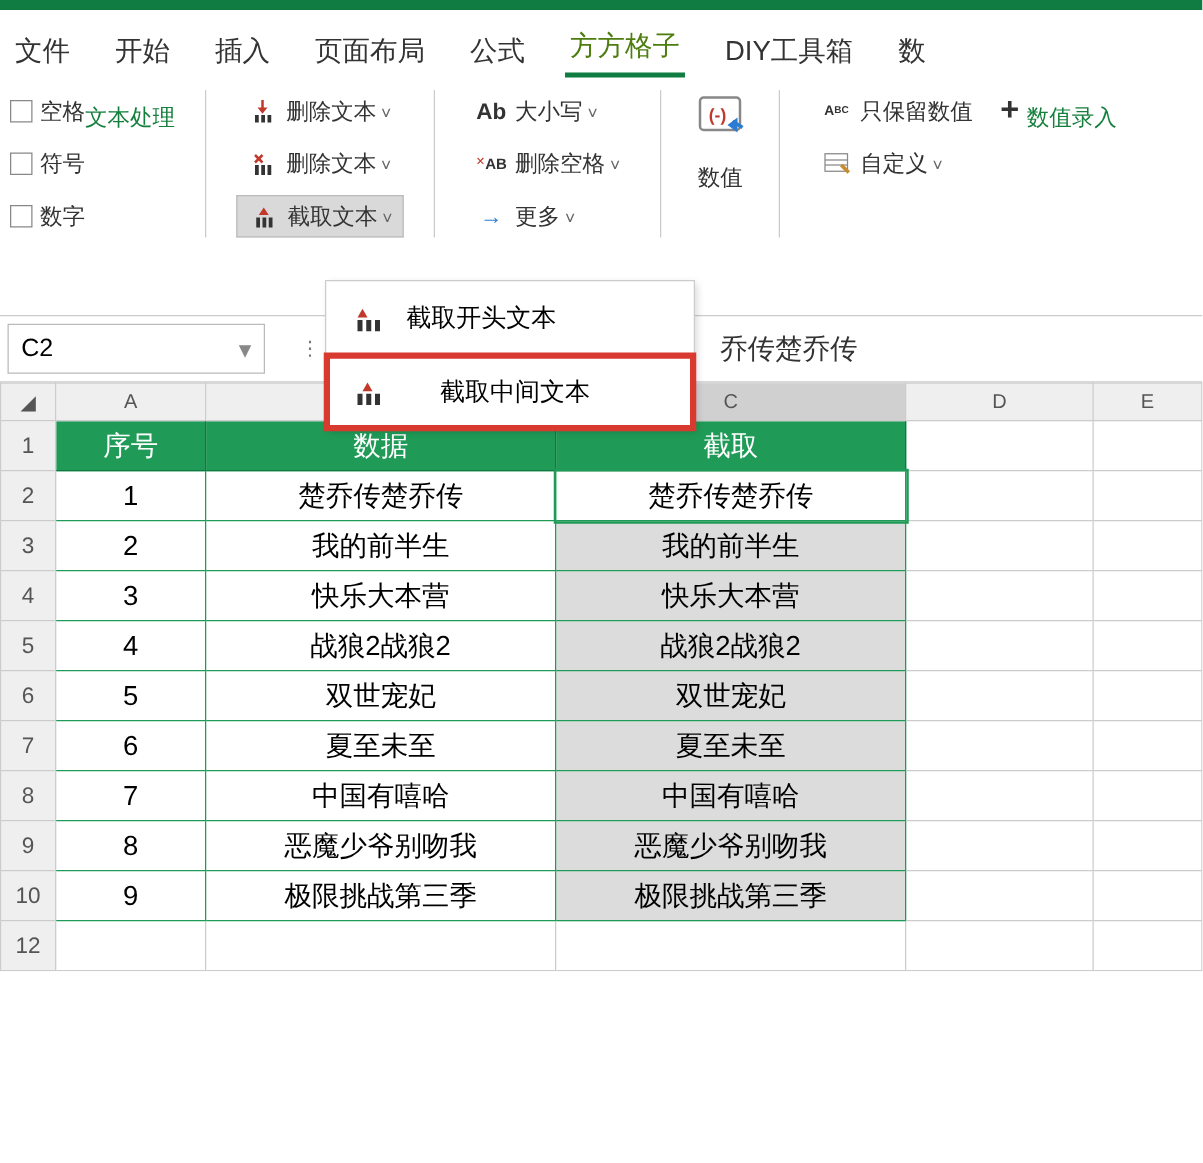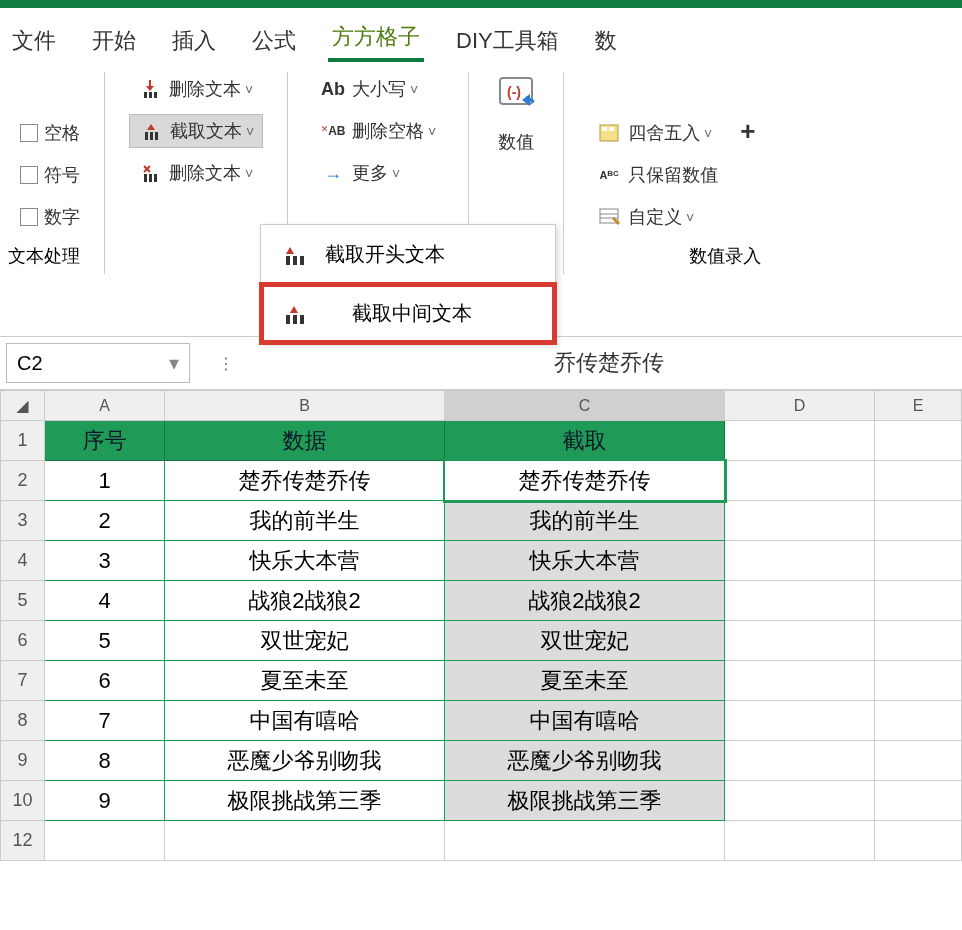--- a/index.html
+++ b/index.html
@@ -2,23 +2,23 @@
 <html><head>
 <meta charset="utf-8">
 <style>
   * { box-sizing: border-box; font-family: "Microsoft YaHei", sans-serif; }
   body { margin: 0; background: #fff; width: 962px; }
   .topbar { height: 8px; background: #107C41; }
   .tabs { display: flex; padding: 8px 8px 4px; gap: 28px; font-size: 22px; color: #333; align-items: flex-end; }
   .tabs > div { padding: 6px 4px; cursor: pointer; }
   .tabs .active { border-bottom: 4px solid #107C41; color: #4d7c0f; font-weight: 500; }
   .ribbon { display: flex; padding: 6px 8px 2px; gap: 24px; font-size: 18px; color: #333; align-items: flex-start; }
-  .group { display: flex; flex-direction: column; align-items: flex-end; margin-top: 44px; }
+  .group { display: flex; flex-direction: row; align-items: flex-start; }
   .group-body { display: flex; gap: 8px; }
-  .group-label { font-size: 18px; color: #000000; margin-top: 10px; padding-bottom: 6px; }
+  .group-label { font-size: 18px; color: #15803d; margin-top: 10px; padding-bottom: 6px; }
   .col { display: flex; flex-direction: column; gap: 8px; }
   .row-item { display: flex; align-items: center; gap: 6px; height: 34px; }
   .sep { width: 1px; background: #ccc; align-self: stretch; }
   .cb { width: 18px; height: 18px; border: 1px solid #888; }
   .cb.star { background:#eaf3ff; display:flex; align-items:center; justify-content:center; color:#0d63d3; font-size:13px; }
   .ic { width: 26px; display:inline-flex; justify-content:center; }
   .caret::after { content: " ˅"; color: #666; font-size: 14px; }
   .ribbon-btn { padding: 4px 8px; }
   .highlight-btn { background: #d9d9d9; border: 1px solid #bbb; }
   .dropdown {
@@ -26,46 +26,47 @@
     left: 260px; top: 224px;
     width: 296px;
     background: #fff;
     border: 1px solid #ccc;
     box-shadow: 2px 2px 6px rgba(0,0,0,0.15);
     z-index: 10;
   }
   .dd-item { display: flex; align-items: center; gap: 18px; padding: 16px 20px; font-size: 20px; cursor: pointer;}
   .dd-item.sel-outline { outline: 5px solid #d93a2f; outline-offset: -3px; gap: 45px; }
   .namebox-row { display: flex; align-items: center; padding: 6px 6px; border-top:1px solid #ccc; border-bottom:1px solid #ccc; margin-top: 60px;}
-  .namebox { width: 184px; height: 40px; border: 1px solid #bbb; display:flex; align-items:center; justify-content:space-between; padding: 0 10px; font-size: 20px;}
+  .namebox { width: 206px; height: 40px; border: 1px solid #bbb; display:flex; align-items:center; justify-content:space-between; padding: 0 10px; font-size: 20px;}
   .fx-area { margin-left: 28px; font-size: 16px; color: #777; }
   .formula-text { margin-left: 320px; font-size: 22px; color:#333;}
   .sheet { position: relative; }
   table.grid { border-collapse: collapse; width: 962px; }
   .grid th.rowh, .grid td.rowh { width: 44px; background: #efefef; text-align: center; font-size: 18px; color:#555; border:1px solid #ccc; height:40px;}
   .grid tr.colhdr th { background:#efefef; border:1px solid #ccc; height:30px; font-weight:normal; color:#555;}
   .grid td { border:1px solid #ccc; height:40px; text-align:center; font-size:22px; padding:2px 4px;}
-  .hdr-cell { background:#1f9b57; color:#0f172a; font-size:24px; border:1px solid #0e7a3f !important;}
+  .hdr-cell { background:#1f9b57; color:#ffffff; font-size:24px; border:1px solid #0e7a3f !important;}
   .data-cell { border:1px solid #1f9b57 !important;}
   .sel-cell { background:#dcdcdc; border:1px solid #1f9b57 !important;}
   .corner { width:44px; background:#efefef; border:1px solid #ccc;}
   .colhdr-sel { background:#d0d0d0 !important; }
   .sel-border-wrap { outline:2px solid #1f9b57; }
   svg { overflow: visible; }
   .plus-ic { font-size:26px; font-weight:bold; padding:0 6px;}
 </style>
 </head>
 <body>
 
 <div class="topbar"></div>
 
 <div class="tabs">
   <div>文件</div>
   <div>开始</div>
   <div>插入</div>
+  <div>页面布局</div>
   <div>公式</div>
   <div class="active">方方格子</div>
   <div>DIY工具箱</div>
   <div>数</div>
 </div>
 
 <div class="ribbon">
   <div class="group">
     <div class="group-body">
       <div class="col">
@@ -93,43 +94,43 @@
           <svg width="18" height="18">
             <line x1="9" y1="0" x2="9" y2="7" stroke="#c0392b" stroke-width="2"></line>
             <polygon points="5,6 13,6 9,11" fill="#c0392b"></polygon>
             <rect x="3" y="12" width="3" height="6" fill="#333"></rect>
             <rect x="8" y="12" width="3" height="6" fill="#333"></rect>
             <rect x="13" y="12" width="3" height="6" fill="#333"></rect>
           </svg>
         </span>
       <span class="caret">删除文本</span>
     </div>
+    <div class="row-item ribbon-btn">
+      <span class="ic">
+          <svg width="18" height="18">
+            <line x1="3" y1="2" x2="9" y2="8" stroke="#c0392b" stroke-width="2"></line>
+            <line x1="9" y1="2" x2="3" y2="8" stroke="#c0392b" stroke-width="2"></line>
+            <rect x="3" y="10" width="3" height="8" fill="#333"></rect>
+            <rect x="8" y="10" width="3" height="8" fill="#333"></rect>
+            <rect x="13" y="10" width="3" height="8" fill="#333"></rect>
+          </svg>
+        </span>
+      <span class="caret">删除文本</span>
+    </div>
     <div class="row-item ribbon-btn highlight-btn">
       <span class="ic">
           <svg width="18" height="18">
             <polygon points="5,8 13,8 9,2" fill="#c0392b"></polygon>
             <rect x="3" y="10" width="3" height="8" fill="#333"></rect>
             <rect x="8" y="10" width="3" height="8" fill="#333"></rect>
             <rect x="13" y="10" width="3" height="8" fill="#333"></rect>
           </svg>
         </span>
       <span class="caret">截取文本</span>
     </div>
-    <div class="row-item ribbon-btn">
-      <span class="ic">
-          <svg width="18" height="18">
-            <line x1="3" y1="2" x2="9" y2="8" stroke="#c0392b" stroke-width="2"></line>
-            <line x1="9" y1="2" x2="3" y2="8" stroke="#c0392b" stroke-width="2"></line>
-            <rect x="3" y="10" width="3" height="8" fill="#333"></rect>
-            <rect x="8" y="10" width="3" height="8" fill="#333"></rect>
-            <rect x="13" y="10" width="3" height="8" fill="#333"></rect>
-          </svg>
-        </span>
-      <span class="caret">删除文本</span>
-    </div>
   </div>
 
   <div class="sep"></div>
 
   <div class="col">
     <div class="row-item ribbon-btn">
       <span class="ic" style="font-weight:bold;color:#333;">Ab</span>
       <span class="caret">大小写</span>
     </div>
     <div class="row-item ribbon-btn">
@@ -157,30 +158,20 @@
         </svg>
     </span>
     <span style="font-size:18px;margin-top:4px;">数值</span>
   </div>
 
   <div class="sep"></div>
 
   <div class="group">
     <div class="group-body">
       <div class="col">
-        <div class="row-item ribbon-btn">
-          <span class="ic">
-              <svg width="20" height="18">
-                <rect x="1" y="1" width="18" height="16" fill="#f7e08c" stroke="#b59b3b"></rect>
-                <rect x="3" y="3" width="5" height="4" fill="#fff"></rect>
-                <rect x="10" y="3" width="5" height="4" fill="#fff"></rect>
-              </svg>
-            </span>
-          <span class="caret">四舍五入</span>
-        </div>
         <div class="row-item ribbon-btn">
           <span class="ic" style="font-size:11px;font-weight:bold;">A<span style="font-size:8px;">BC</span></span>
           <span>只保留数值</span>
         </div>
         <div class="row-item ribbon-btn">
           <span class="ic">
               <svg width="20" height="18">
                 <rect x="1" y="1" width="18" height="14" fill="none" stroke="#888"></rect>
                 <line x1="1" y1="6" x2="19" y2="6" stroke="#888"></line>
                 <line x1="1" y1="10" x2="19" y2="10" stroke="#888"></line>

